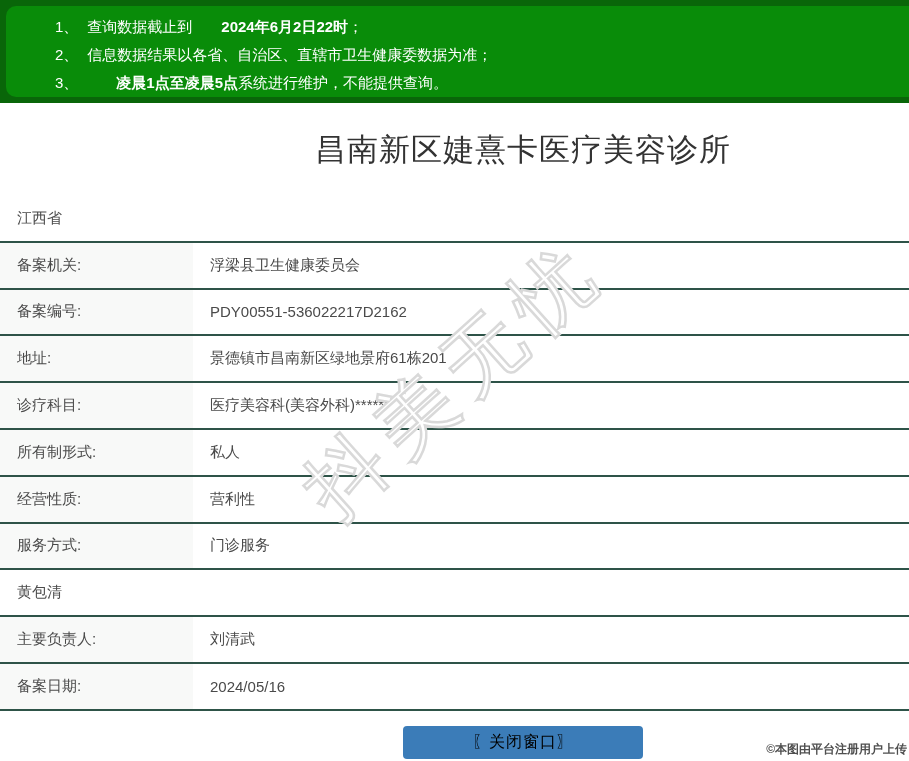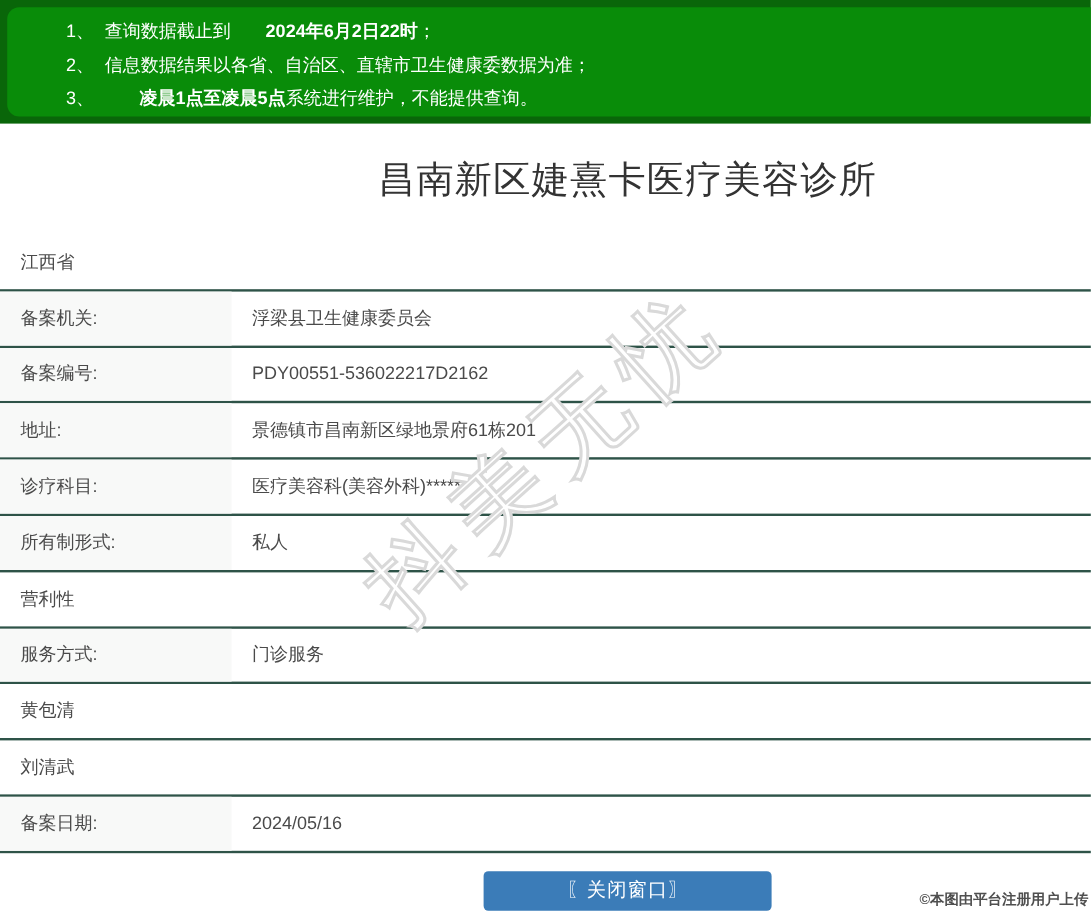--- a/index.html
+++ b/index.html
@@ -48,21 +48,21 @@
   }
   .cell{display:flex;align-items:center;font-size:15px;color:var(--text-color);}
   .cell.label{
     width:193px;flex:none;background:var(--label-bg);padding-left:17px;
   }
   .cell.value{padding-left:17px;flex:1;}
 
   
   .button-row{margin-top:15px;display:flex;justify-content:center;}
   .close-btn{
-    width:240px;height:33px;background:var(--button-bg);color:#ffffff;
+    width:240px;height:33px;background:var(--button-bg);color:#000000;
     border:none;border-radius:4px;font-size:16px;cursor:pointer;
     font-family:"Liberation Sans",sans-serif;letter-spacing:1px;
   }
 
   
   .watermark{
     position:absolute;left:455px;top:380px;z-index:5;
     transform:translate(-50%,-50%) rotate(-42deg);
     font-size:78px;letter-spacing:14px;white-space:nowrap;
     color:#ffffff;-webkit-text-stroke:2.5px var(--watermark-stroke);
@@ -113,30 +113,32 @@
       </div>
       <div class="row">
         <div class="cell label">诊疗科目:</div>
         <div class="cell value">医疗美容科(美容外科)******</div>
       </div>
       <div class="row">
         <div class="cell label">所有制形式:</div>
         <div class="cell value">私人</div>
       </div>
       <div class="row">
+        <div class="cell label">经营性质:</div>
         <div class="cell value">营利性</div>
       </div>
       <div class="row">
         <div class="cell label">服务方式:</div>
         <div class="cell value">门诊服务</div>
       </div>
       <div class="row">
         <div class="cell value">黄包清</div>
       </div>
       <div class="row">
+        <div class="cell label">主要负责人:</div>
         <div class="cell value">刘清武</div>
       </div>
       <div class="row">
         <div class="cell label">备案日期:</div>
         <div class="cell value">2024/05/16</div>
       </div>
     </div>
 
   <div class="button-row">
     <button class="close-btn">〖关闭窗口〗</button>

